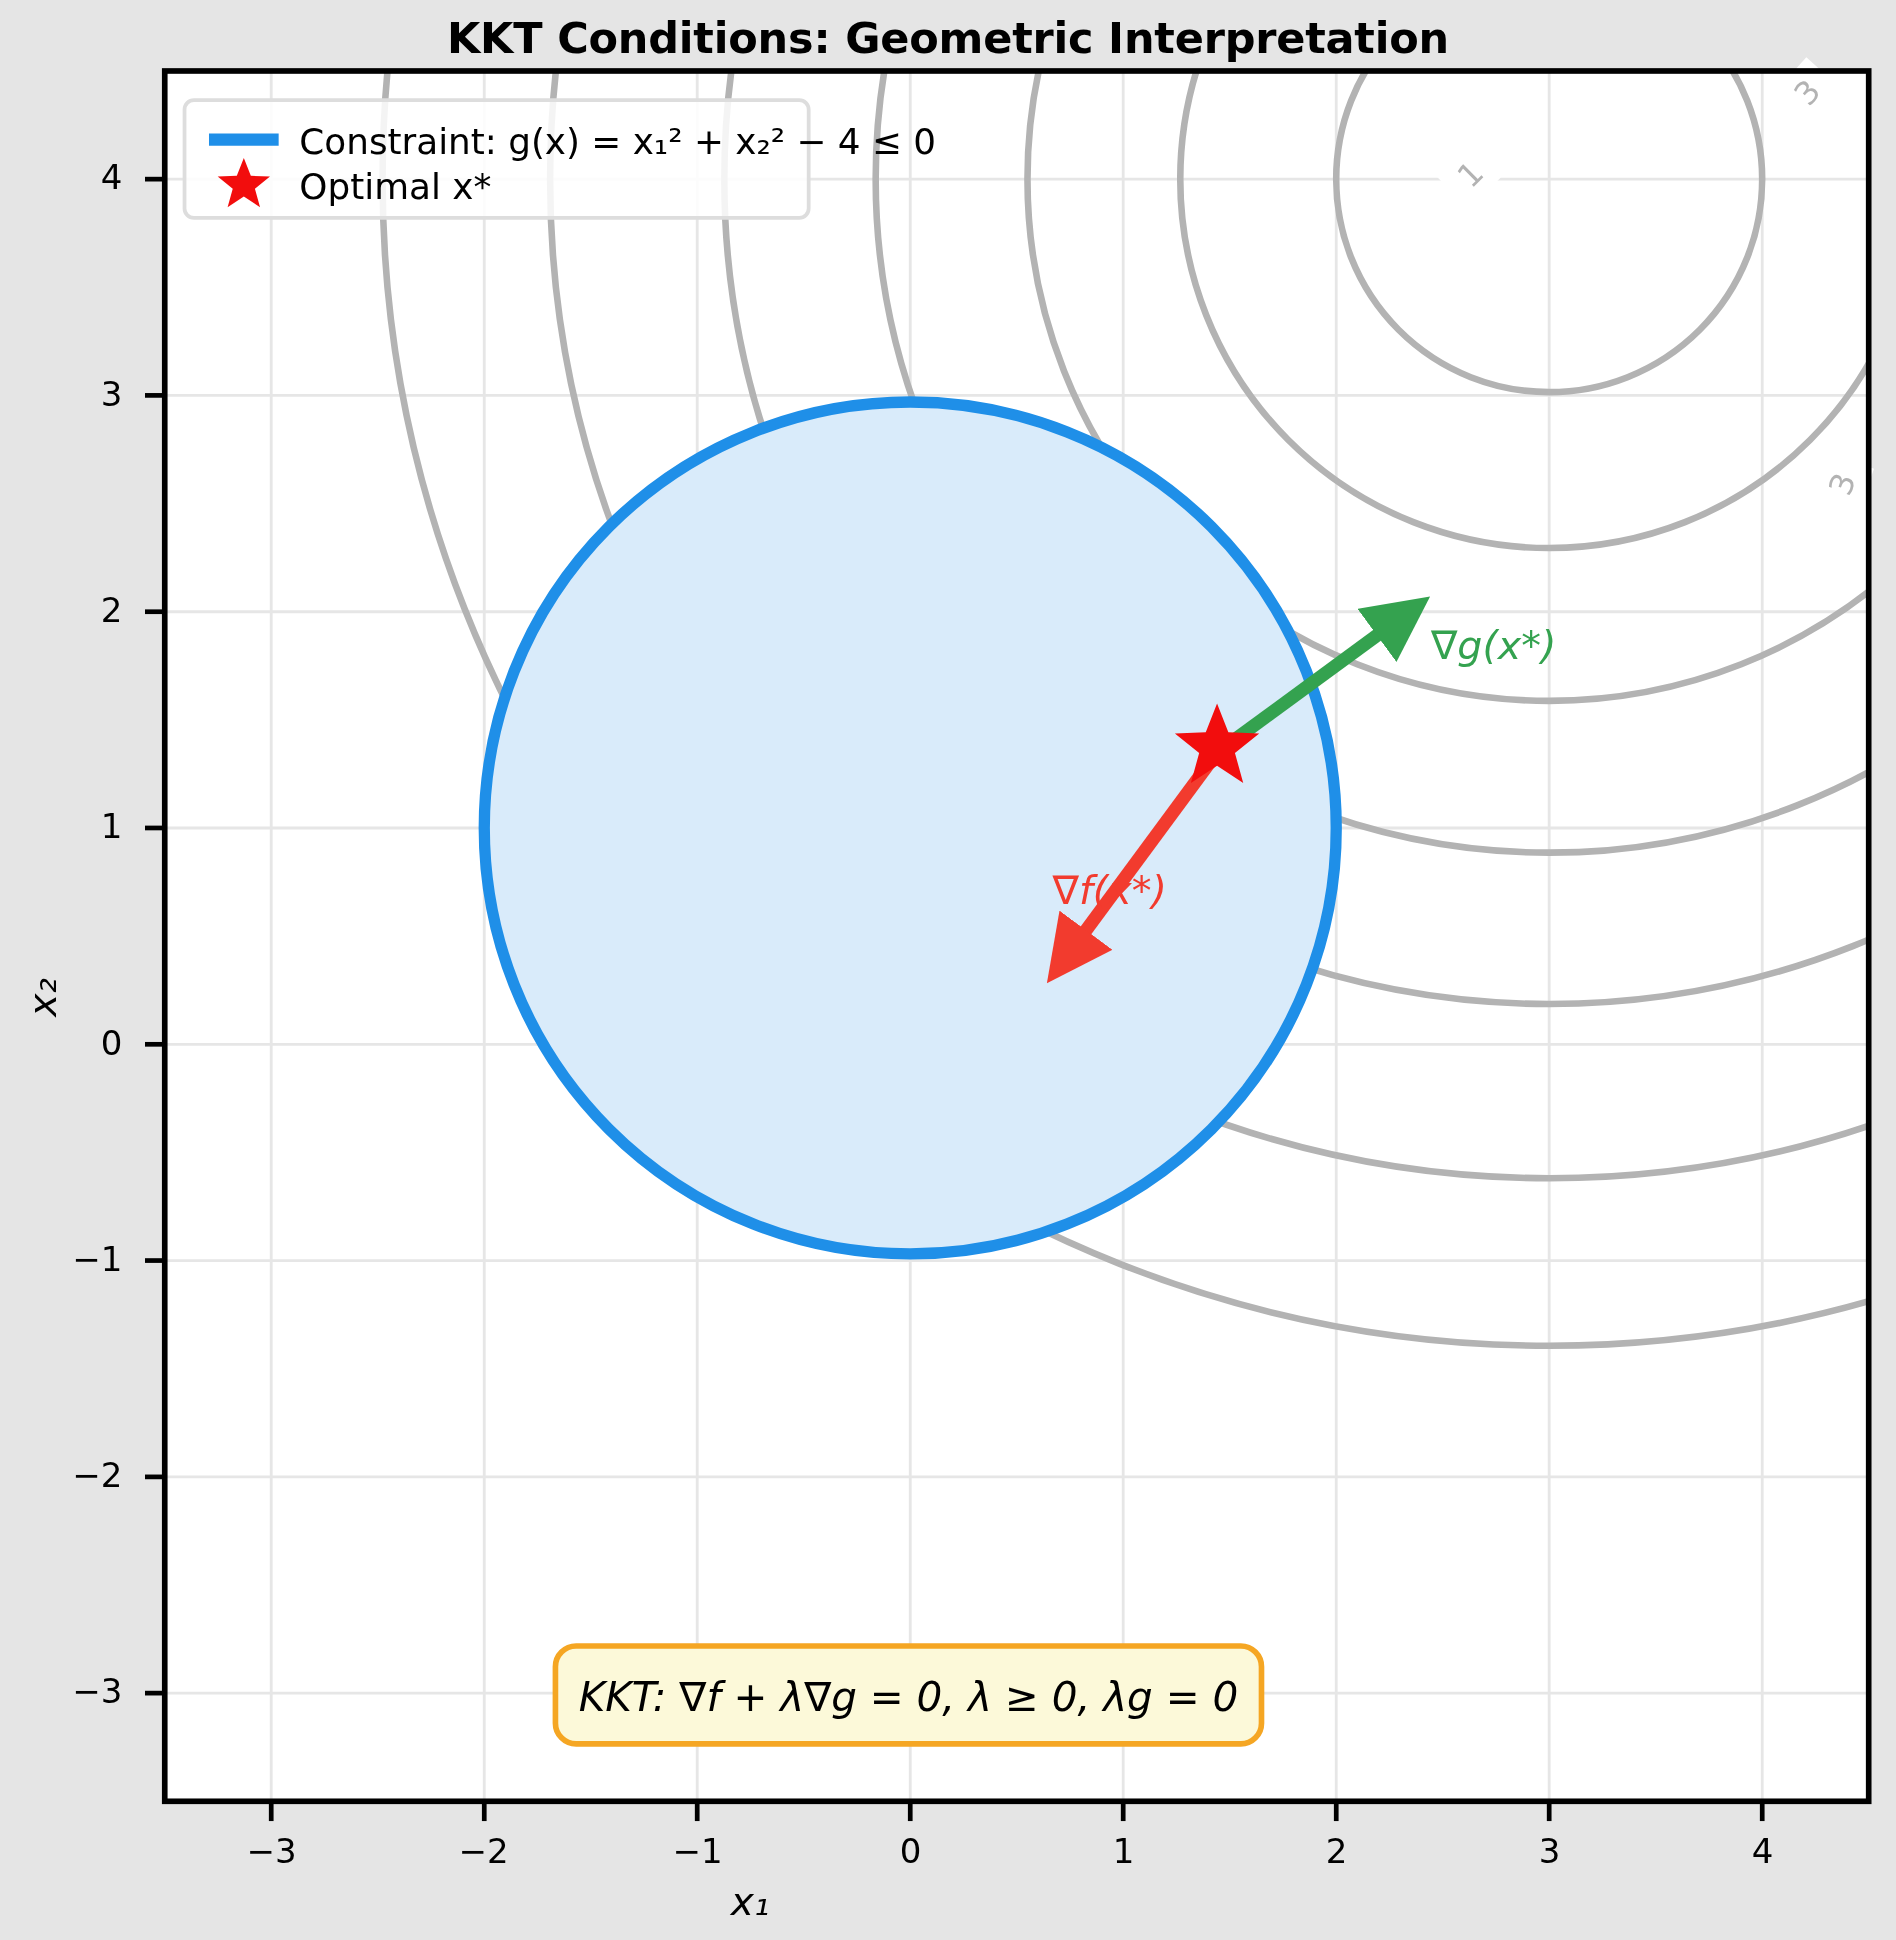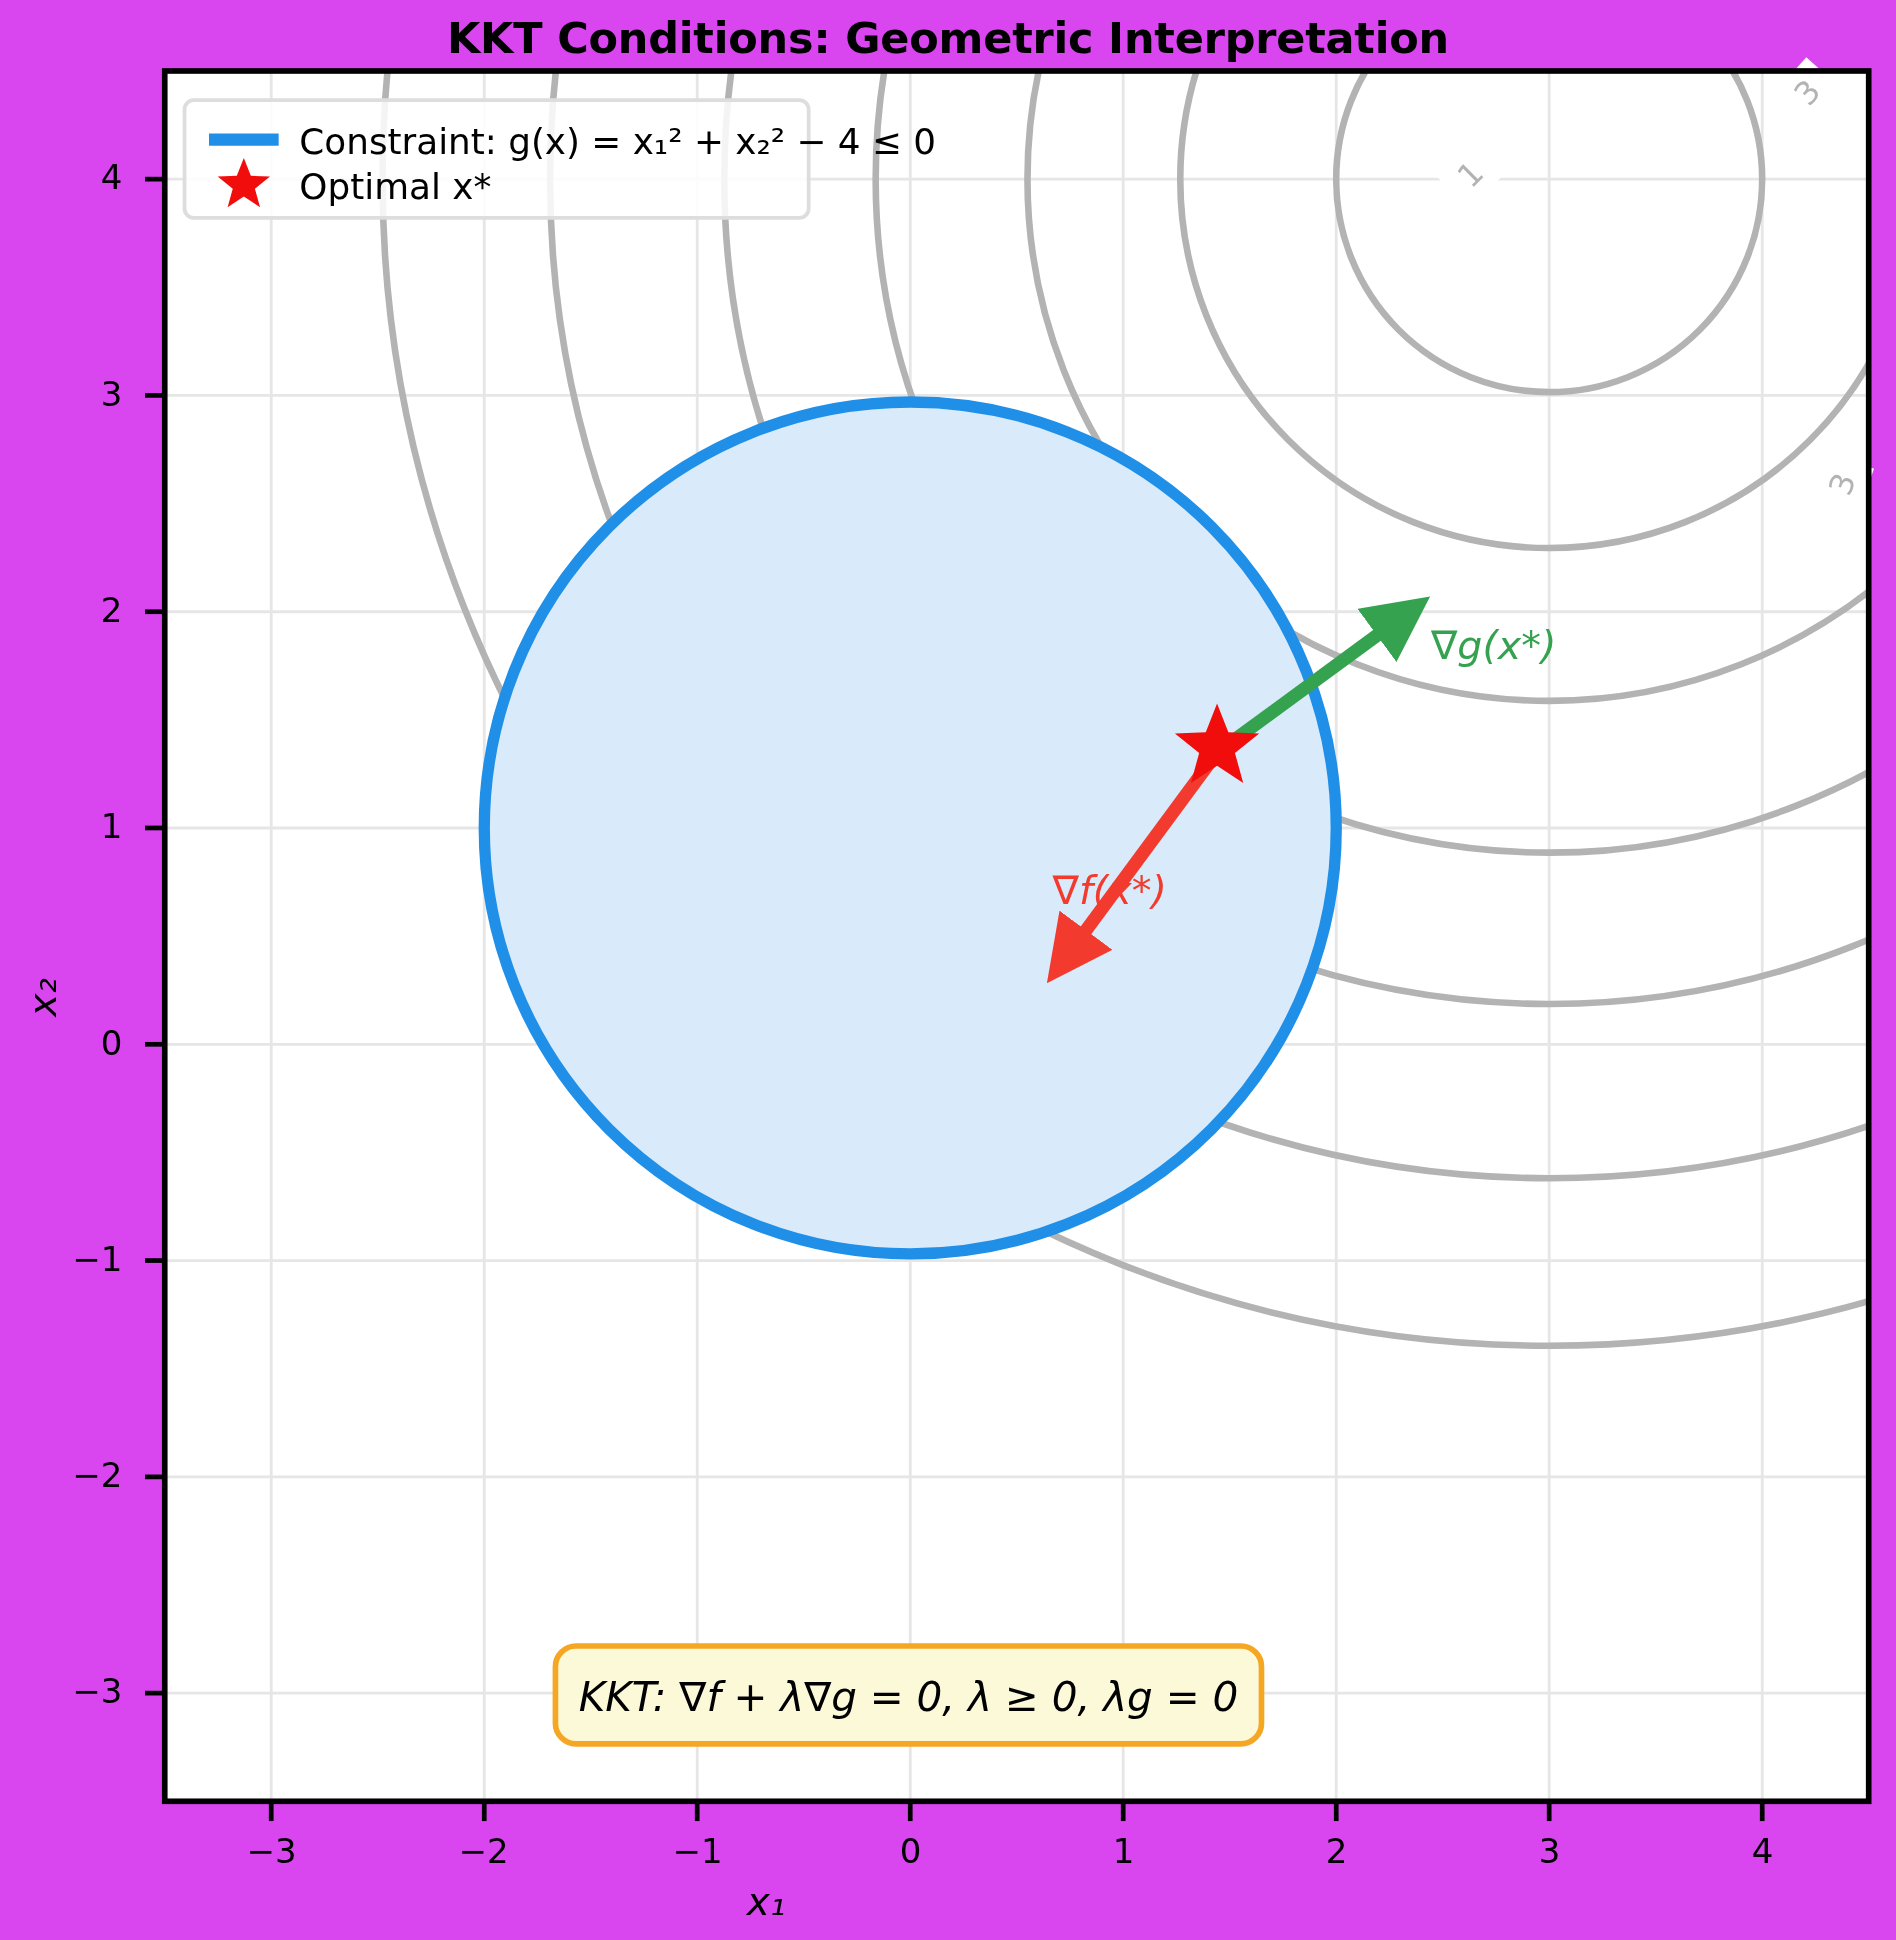--- a/index.html
+++ b/index.html
@@ -10,21 +10,21 @@
   body {
     width: 1896px;
     height: 1941px;
     font-family: "DejaVu Sans", sans-serif;
     overflow: hidden;
   }
   #figure {
     position: relative;
     width: 1896px;
     height: 1941px;
-    background: #d946ef;
+    background: #e5e5e5;
   }
   #chart-title {
     position: absolute;
     top: 13px;
     left: 0;
     width: 1896px;
     text-align: center;
     font-size: 43px;
     font-weight: bold;
     color: #000000;
@@ -37,21 +37,21 @@
     left: 0;
   }
   .axis-label {
     position: absolute;
     font-size: 39px;
     font-style: italic;
     color: #000000;
     font-family: "DejaVu Sans", sans-serif;
   }
   #xlabel {
-    left: 16px;
+    left: 0;
     width: 1500px;
     text-align: center;
     top: 1879px;
   }
   #ylabel {
     left: -33px;
     top: 975px;
     width: 151px;
     text-align: center;
     transform: rotate(-90deg);

